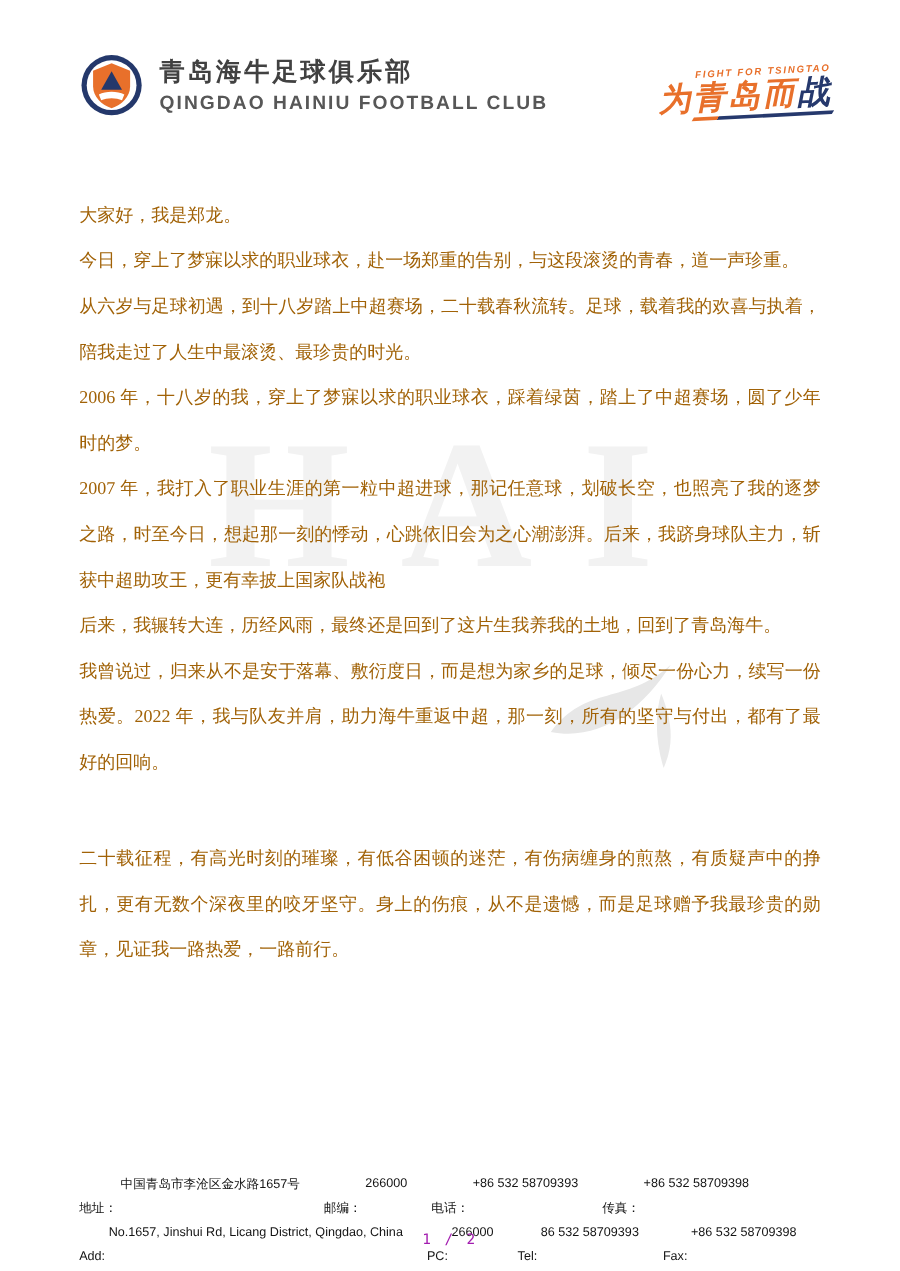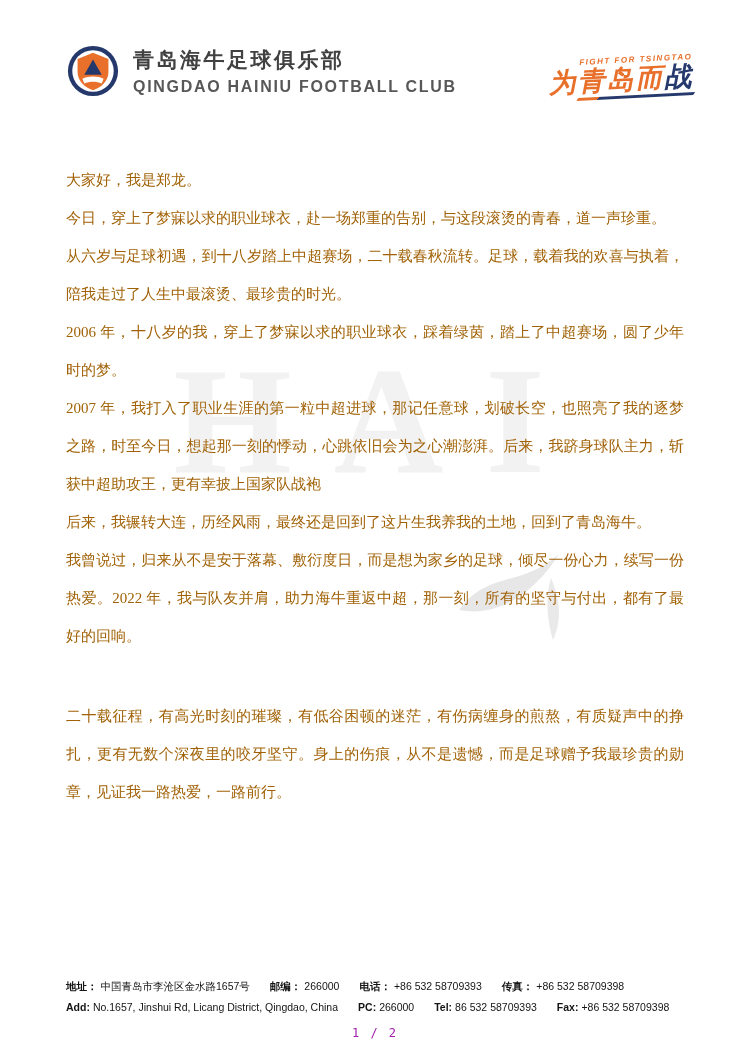--- a/index.html
+++ b/index.html
@@ -44,21 +44,21 @@
   .letter-body p{margin:0;}
   .letter-body p.gap-top{margin-top:42px;}
   
   .footer{
     position:absolute;left:66px;right:50px;top:980px;z-index:2;
     font-family:"Liberation Sans","DejaVu Sans",sans-serif;
     font-size:10.5px;color:#141414;
   }
   .f-line{display:flex;gap:20px;margin-bottom:7px;white-space:nowrap;}
   .f-item{display:inline-flex;gap:3px;}
-  .f-label{font-weight:bold;}
+  .f-label{font-weight:normal;margin-top:20px;}
   .page-num{
     position:absolute;top:1026px;left:0;right:0;z-index:2;text-align:center;
     font-family:"DejaVu Sans Mono","Liberation Mono",monospace;
     font-size:12px;color:#a21caf;letter-spacing:2px;
   }
 </style>
 </head>
 <body>
 
 <div class="page">

